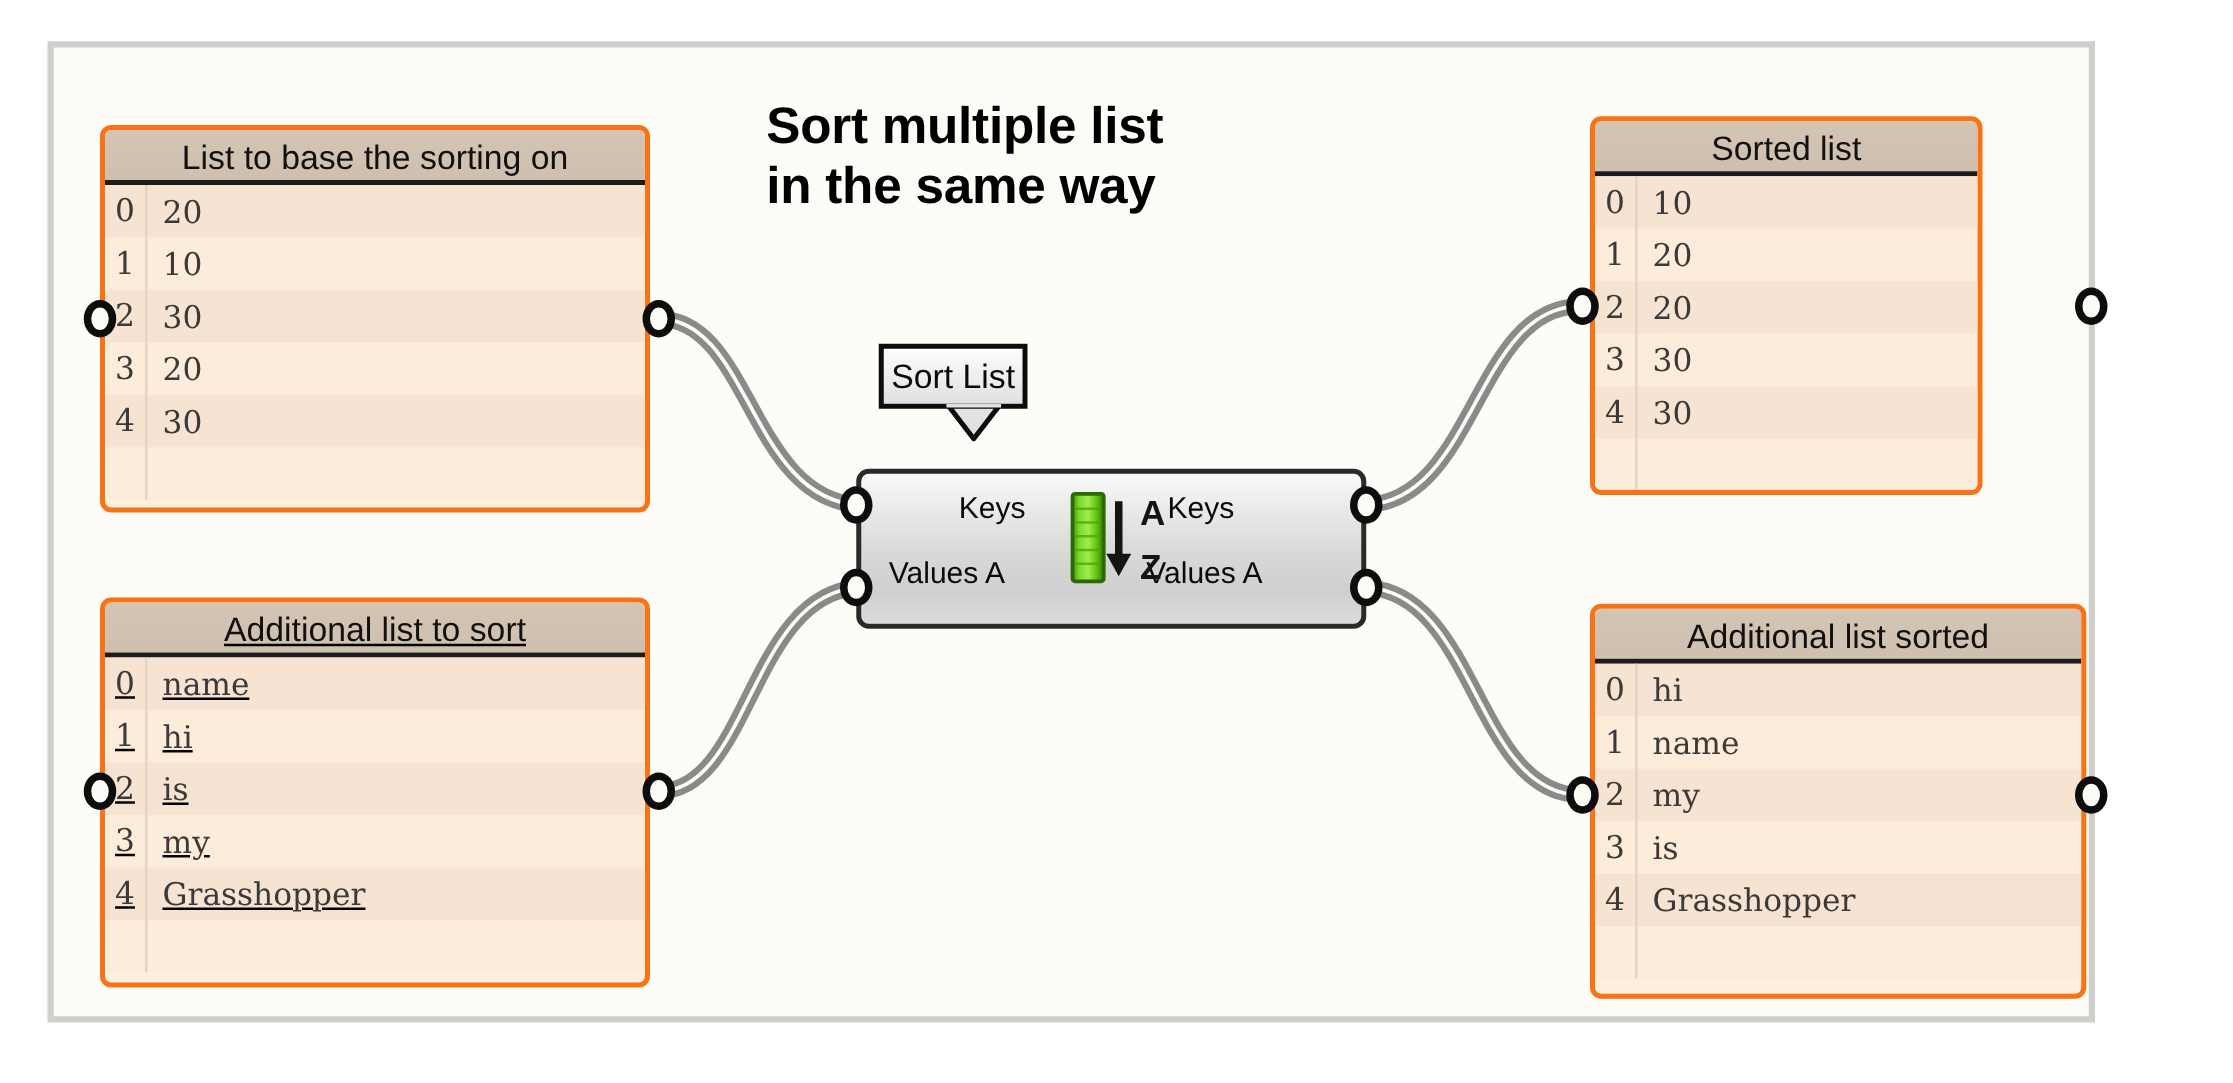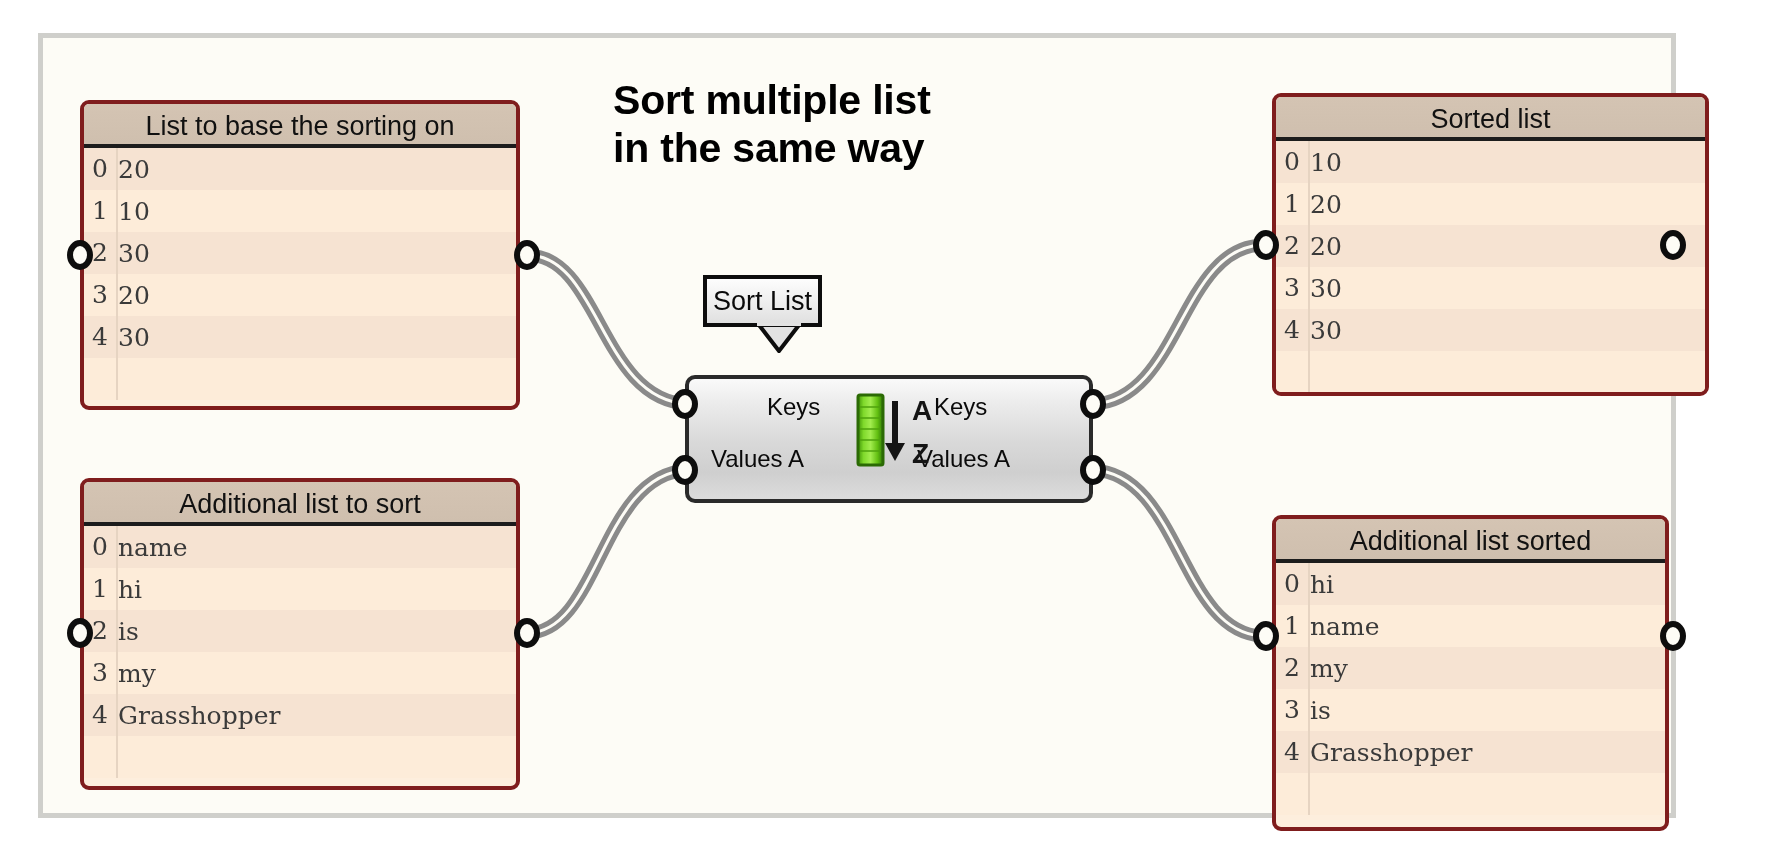--- a/index.html
+++ b/index.html
@@ -43,21 +43,21 @@
     font-weight: bold;
     line-height: 1.18;
     color: #000000;
     white-space: pre-line;
     letter-spacing: -0.2px;
   }
 
   
   .gh-panel {
     position: absolute;
-    border: 4px solid #7f1d1d;
+    border: 4px solid #f97316;
     border-radius: 9px;
     background: #fdeedd;
     box-sizing: border-box;
     overflow: hidden;
   }
   .gh-panel-header {
     height: 44px;
     line-height: 44px;
     text-align: center;
     font-size: 27px;
@@ -84,20 +84,21 @@
   .gh-row-index {
     width: 34px;
     text-align: center;
     flex: 0 0 34px;
     border-right: 2px solid #e6d4c2;
     height: 100%;
     line-height: 42px;
     box-sizing: border-box;
   }
   .gh-row-value {
+    padding-left: 12px;
     flex: 1 1 auto;
     white-space: nowrap;
   }
 
   
   .nub {
     position: absolute;
     width: 26px;
     height: 30px;
     border: 6px solid #0d0d0d;
@@ -225,21 +226,21 @@
     </div>
     <div class="gh-row even">
       <span class="gh-row-index"></span>
       <span class="gh-row-value"></span>
     </div>
   </div>
 </div>
 <div class="nub" style="left:67px; top:240px;"></div>
 <div class="nub" style="left:514px; top:240px;"></div>
 
-<div class="gh-panel" id="panel-input-values" style="left:80px; top:478px; width:440px; height:312px;">
+<div class="gh-panel" id="panel-input-values" style="left:80px; top:478px; width:440px; height:312px;text-decoration:underline;">
   <div class="gh-panel-header">Additional list to sort</div>
   <div class="gh-panel-body">
     <div class="gh-row odd">
       <span class="gh-row-index">0</span>
       <span class="gh-row-value">name</span>
     </div>
     <div class="gh-row even">
       <span class="gh-row-index">1</span>
       <span class="gh-row-value">hi</span>
     </div>
@@ -257,21 +258,21 @@
     </div>
     <div class="gh-row even">
       <span class="gh-row-index"></span>
       <span class="gh-row-value"></span>
     </div>
   </div>
 </div>
 <div class="nub" style="left:67px; top:618px;"></div>
 <div class="nub" style="left:514px; top:618px;"></div>
 
-<div class="gh-panel" id="panel-output-keys" style="left:1272px; top:93px; width:437px; height:303px;">
+<div class="gh-panel" id="panel-output-keys" style="left:1272px; top:93px; width:314px; height:303px;">
   <div class="gh-panel-header">Sorted list</div>
   <div class="gh-panel-body">
     <div class="gh-row odd">
       <span class="gh-row-index">0</span>
       <span class="gh-row-value">10</span>
     </div>
     <div class="gh-row even">
       <span class="gh-row-index">1</span>
       <span class="gh-row-value">20</span>
     </div>
@@ -289,21 +290,21 @@
     </div>
     <div class="gh-row even">
       <span class="gh-row-index"></span>
       <span class="gh-row-value"></span>
     </div>
   </div>
 </div>
 <div class="nub" style="left:1253px; top:230px;"></div>
 <div class="nub" style="left:1660px; top:230px;"></div>
 
-<div class="gh-panel" id="panel-output-values" style="left:1272px; top:483px; width:397px; height:316px;margin-top:32px;">
+<div class="gh-panel" id="panel-output-values" style="left:1272px; top:483px; width:397px; height:316px;">
   <div class="gh-panel-header">Additional list sorted</div>
   <div class="gh-panel-body">
     <div class="gh-row odd">
       <span class="gh-row-index">0</span>
       <span class="gh-row-value">hi</span>
     </div>
     <div class="gh-row even">
       <span class="gh-row-index">1</span>
       <span class="gh-row-value">name</span>
     </div>

